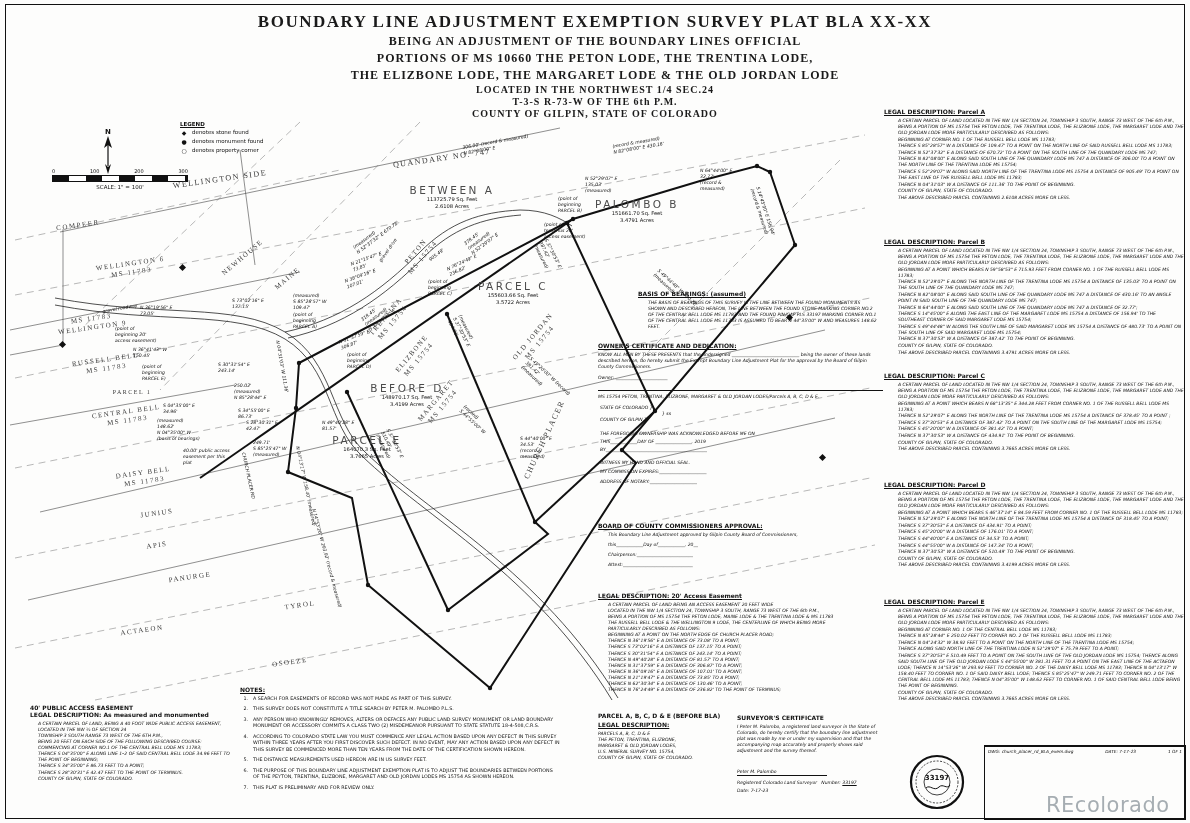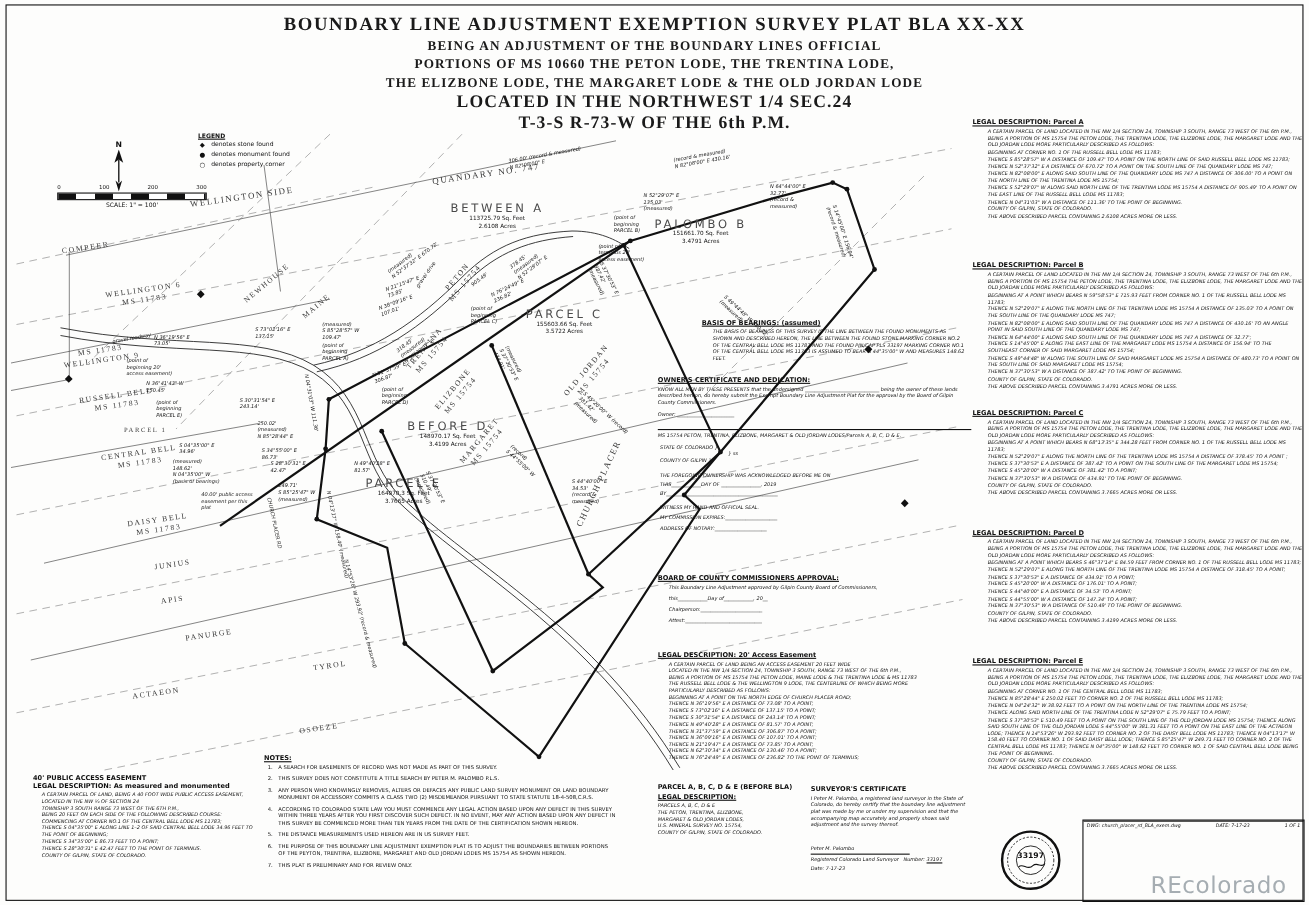--- a/index.html
+++ b/index.html
@@ -4,21 +4,21 @@
 <style>
   html,body{margin:0;padding:0;background:#e8e8e8;}
   #sheet{position:relative;width:1190px;height:823px;background:#fdfdfc;overflow:hidden;
          font-family:"DejaVu Sans",sans-serif;color:#111;}
   #frame{position:absolute;left:5px;top:4px;right:5px;bottom:4px;border:1.2px solid #111;pointer-events:none;}
   
   #title{position:absolute;left:170px;top:12px;width:850px;text-align:center;
          font-family:"Liberation Serif",serif;font-weight:bold;color:#1a1a1a;}
   #title .t1{font-size:17px;letter-spacing:1.5px;}
   #title .t2{font-size:12px;letter-spacing:1px;margin-top:2px;}
-  #title .t3{font-size:16px;letter-spacing:1px;margin-top:1px;}
+  #title .t3{font-size:10px;letter-spacing:1px;margin-top:1px;}
   
   #legend{position:absolute;left:180px;top:121px;font-size:5.5px;}
   #legend .lg-h{font-weight:bold;text-decoration:underline;margin-bottom:1px;}
   .lg-row{display:flex;align-items:center;gap:4px;line-height:1.5;}
   .lg-sym{width:8px;text-align:center;font-size:6px;}
   #north{position:absolute;left:100px;top:128px;width:16px;text-align:center;font-size:7px;font-weight:bold;}
   #north svg{display:block;margin:0 auto;}
   #scalebar{position:absolute;left:52px;top:168px;width:136px;font-size:5px;}
   #scalebar .ticks{display:flex;justify-content:space-between;margin-bottom:1px;}
   #scalebar .bar{height:5px;border:1px solid #111;
@@ -67,20 +67,21 @@
 <div id="sheet">
   <div id="frame"></div>
 
   <div id="title">
     <div class="t1">BOUNDARY LINE ADJUSTMENT EXEMPTION SURVEY PLAT BLA XX-XX</div>
     <div class="t2">BEING AN ADJUSTMENT OF THE BOUNDARY LINES OFFICIAL</div>
     <div class="t2">PORTIONS OF MS 10660 THE PETON LODE, THE TRENTINA LODE,</div>
     <div class="t2">THE ELIZBONE LODE, THE MARGARET LODE &amp; THE OLD JORDAN LODE</div>
     <div class="t3">LOCATED IN THE NORTHWEST 1/4 SEC.24</div>
     <div class="t3">T-3-S  R-73-W OF THE 6th P.M.</div>
+    <div class="t3">COUNTY OF GILPIN, STATE OF COLORADO</div>
   </div>
 
   <div id="legend">
     <div class="lg-h">LEGEND</div>
     <div>
 
         <div class="lg-row">
           <span class="lg-sym">◆</span>
           <span>denotes stone found</span>
         </div>

